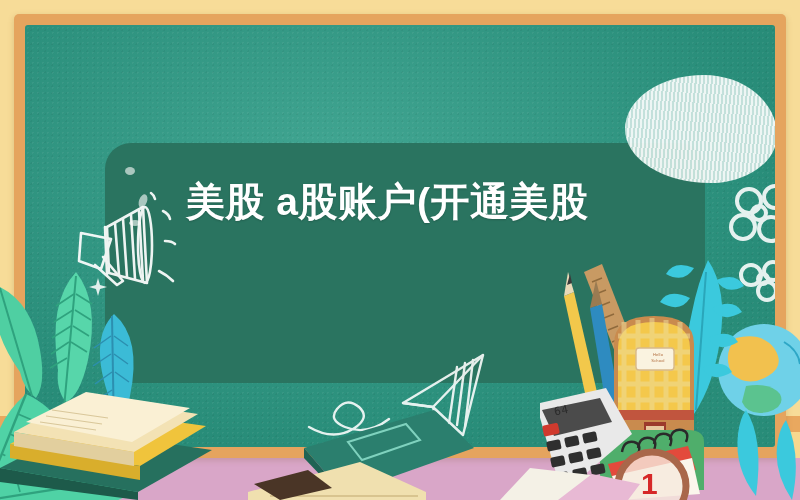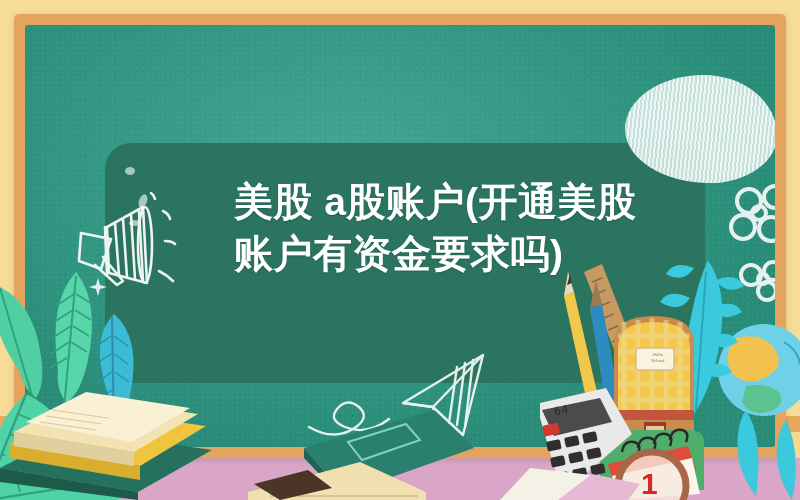--- a/index.html
+++ b/index.html
@@ -88,21 +88,20 @@
     width: 430px;
   }
   .title-line {
     color: #ffffff;
     font-size: 39px;
     font-weight: bold;
     line-height: 52px;
     letter-spacing: .5px;
     white-space: nowrap;
     text-shadow: 0 1px 2px rgba(0,0,0,.18);
-    margin-left: 48px;
   }
 
   
   .doodle { position: absolute; pointer-events: none; }
   .megaphone { left: 34px; top: 162px; }
   .flowers   { left: 698px; top: 150px; }
   .plane     { left: 282px; top: 306px; }
   .smudge    { left: 600px; top: 50px; }
   .star-a    { left: 63px;  top: 252px; }
 
@@ -225,21 +224,20 @@
       <svg class="doodle" style="left:96px;top:140px" width="40" height="70" fill="#ffffff" opacity=".6">
         <ellipse cx="9" cy="6" rx="5" ry="4"></ellipse>
         <ellipse cx="22" cy="36" rx="4" ry="7" transform="rotate(20 22 36)"></ellipse>
         <ellipse cx="14" cy="58" rx="6" ry="3"></ellipse>
       </svg>
     </div>
   </div>
 
   <div class="title-wrap">
     <div class="title-line">美股 a股账户(开通美股</div>
-    <div class="title-line">账户有资金要求吗)</div>
   </div>
 
   <svg class="leaf" style="left:-10px;top:250px" width="215" height="250">
     <g>
       <path d="M68 120 q-10 -68 18 -98 q24 30 12 88 q-8 36 -22 42 q-10 -12 -8 -32 Z" fill="#57D6AA"></path>
       <path d="M86 26 L74 158" stroke="#2FA27E" stroke-width="2" fill="none"></path>
       <g stroke="#2FA27E" stroke-width="1.6" fill="none">
         <path d="M84 44 L66 56 M83 60 L64 72 M81 76 L62 88 M79 92 L61 104 M77 108 L60 118"></path>
         <path d="M86 44 L102 54 M85 60 L101 70 M83 76 L99 86 M81 92 L97 102"></path>
       </g>

